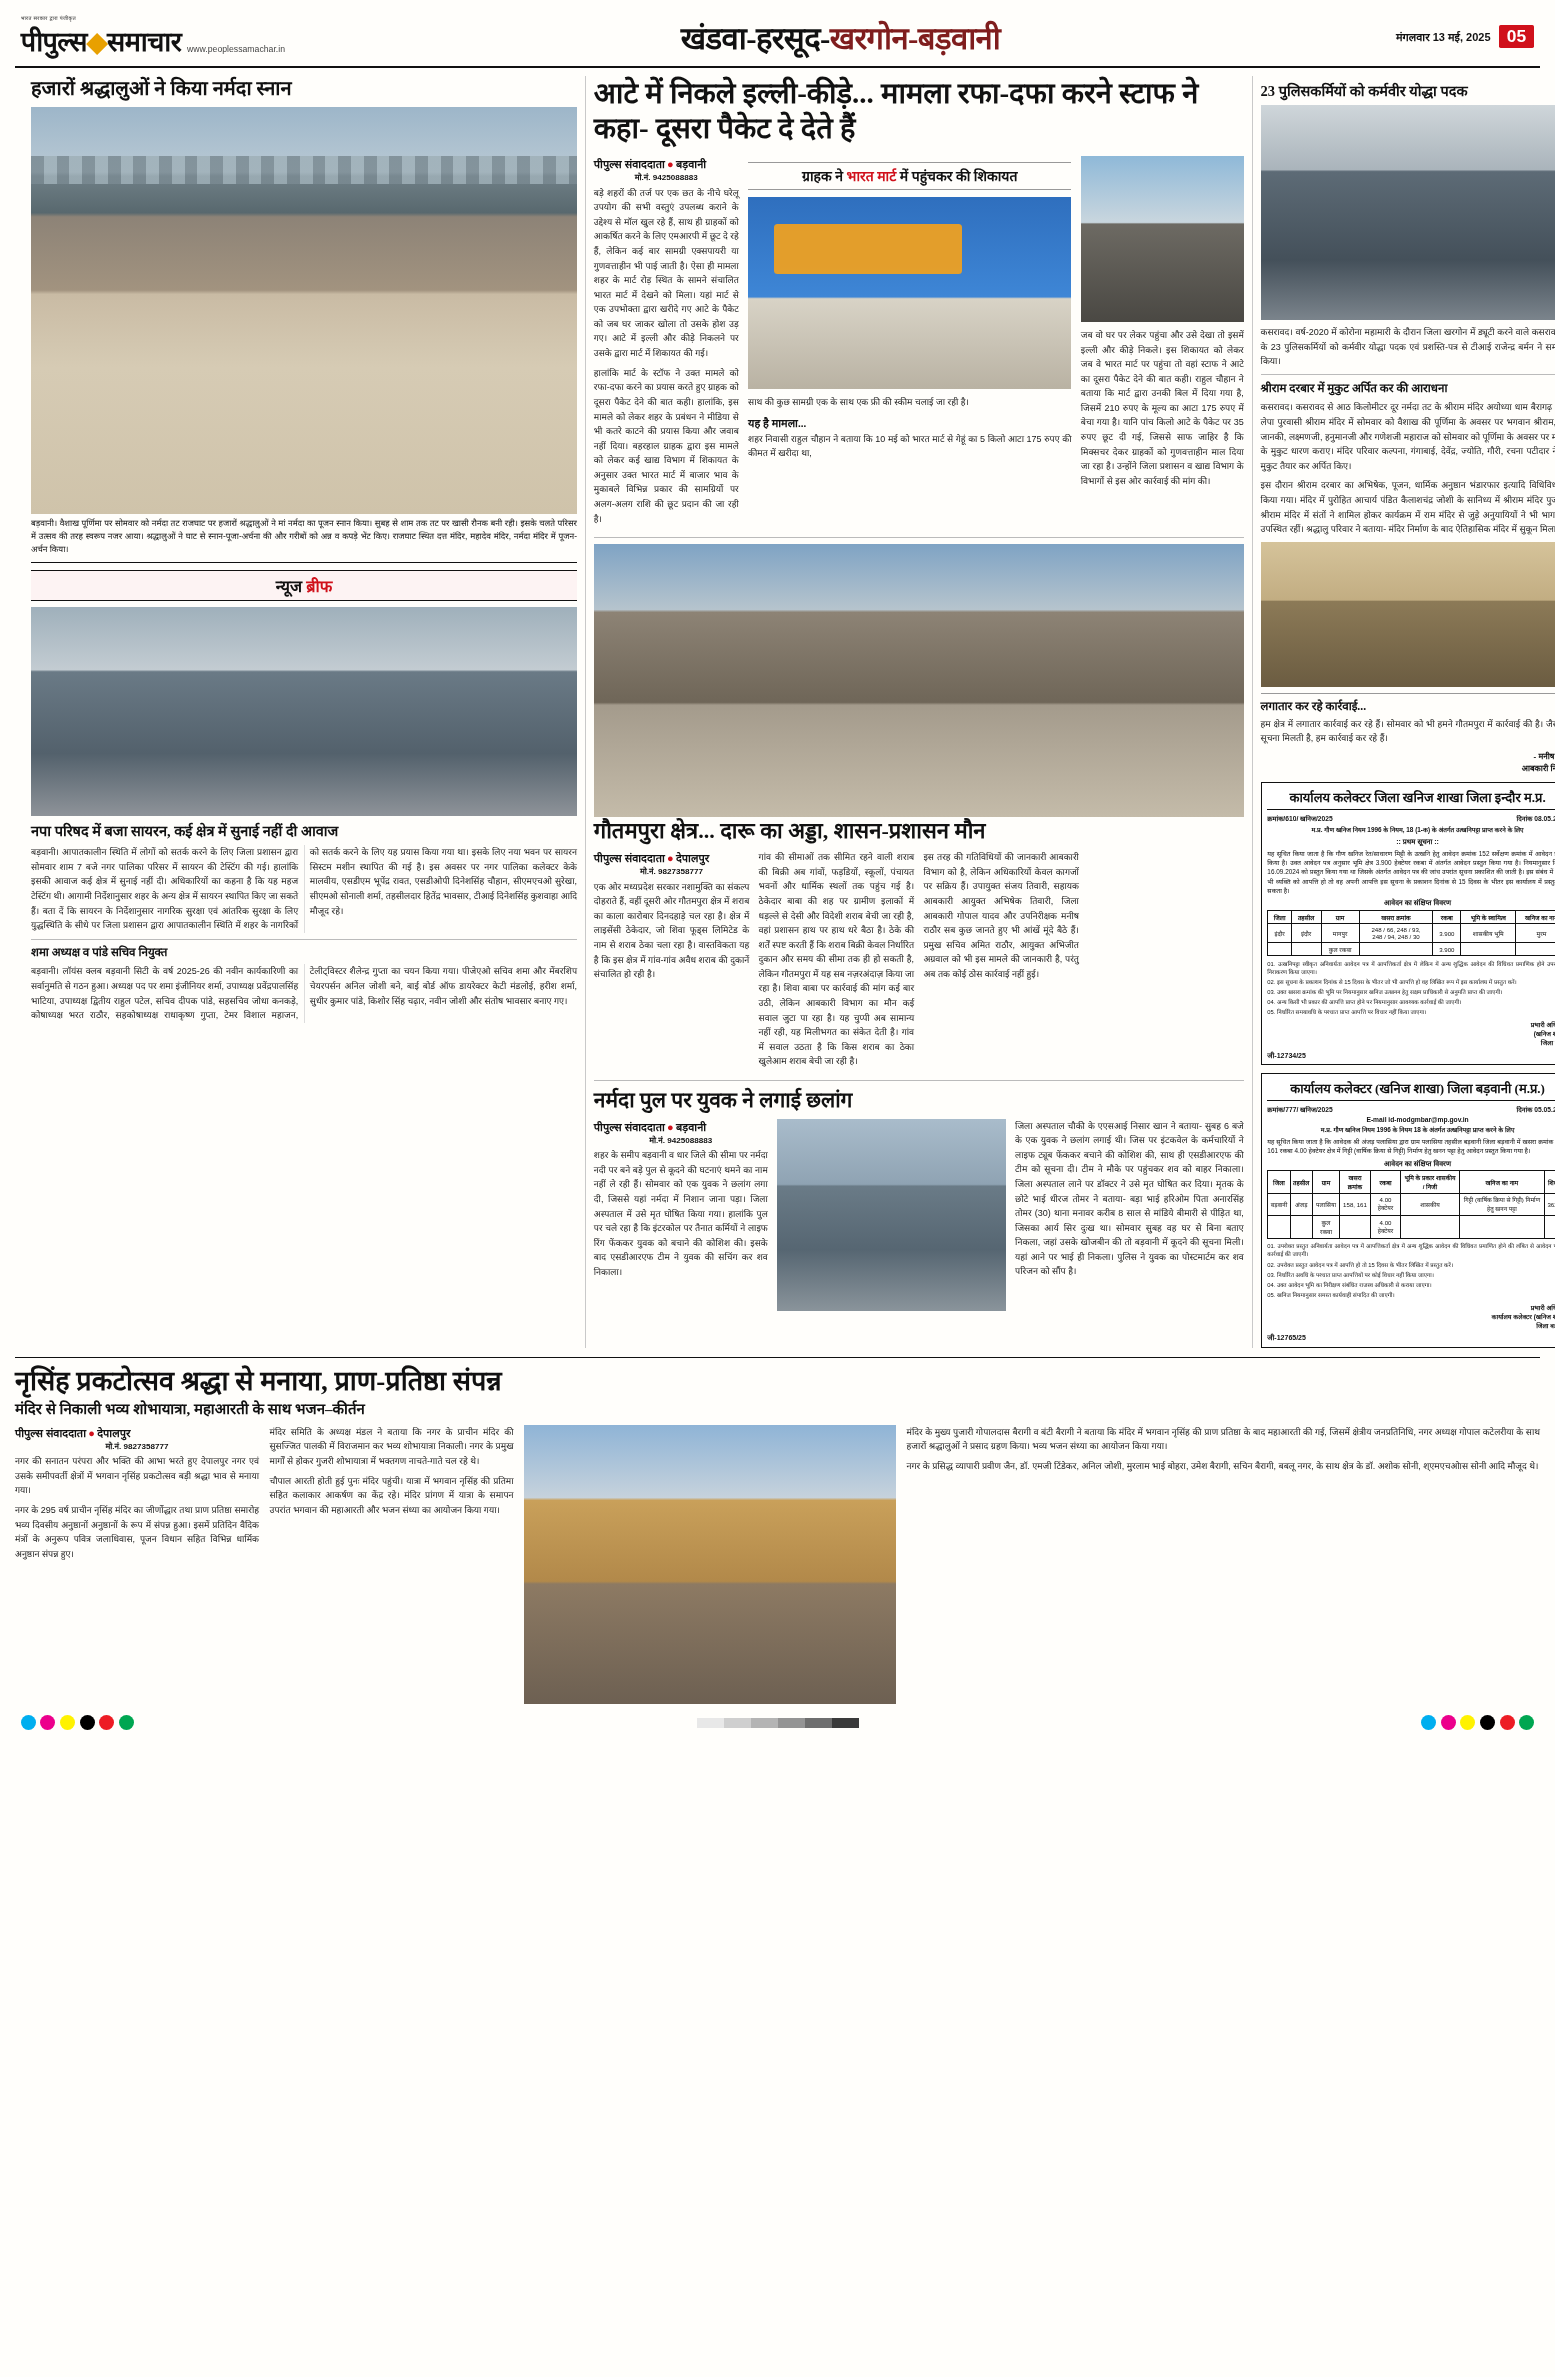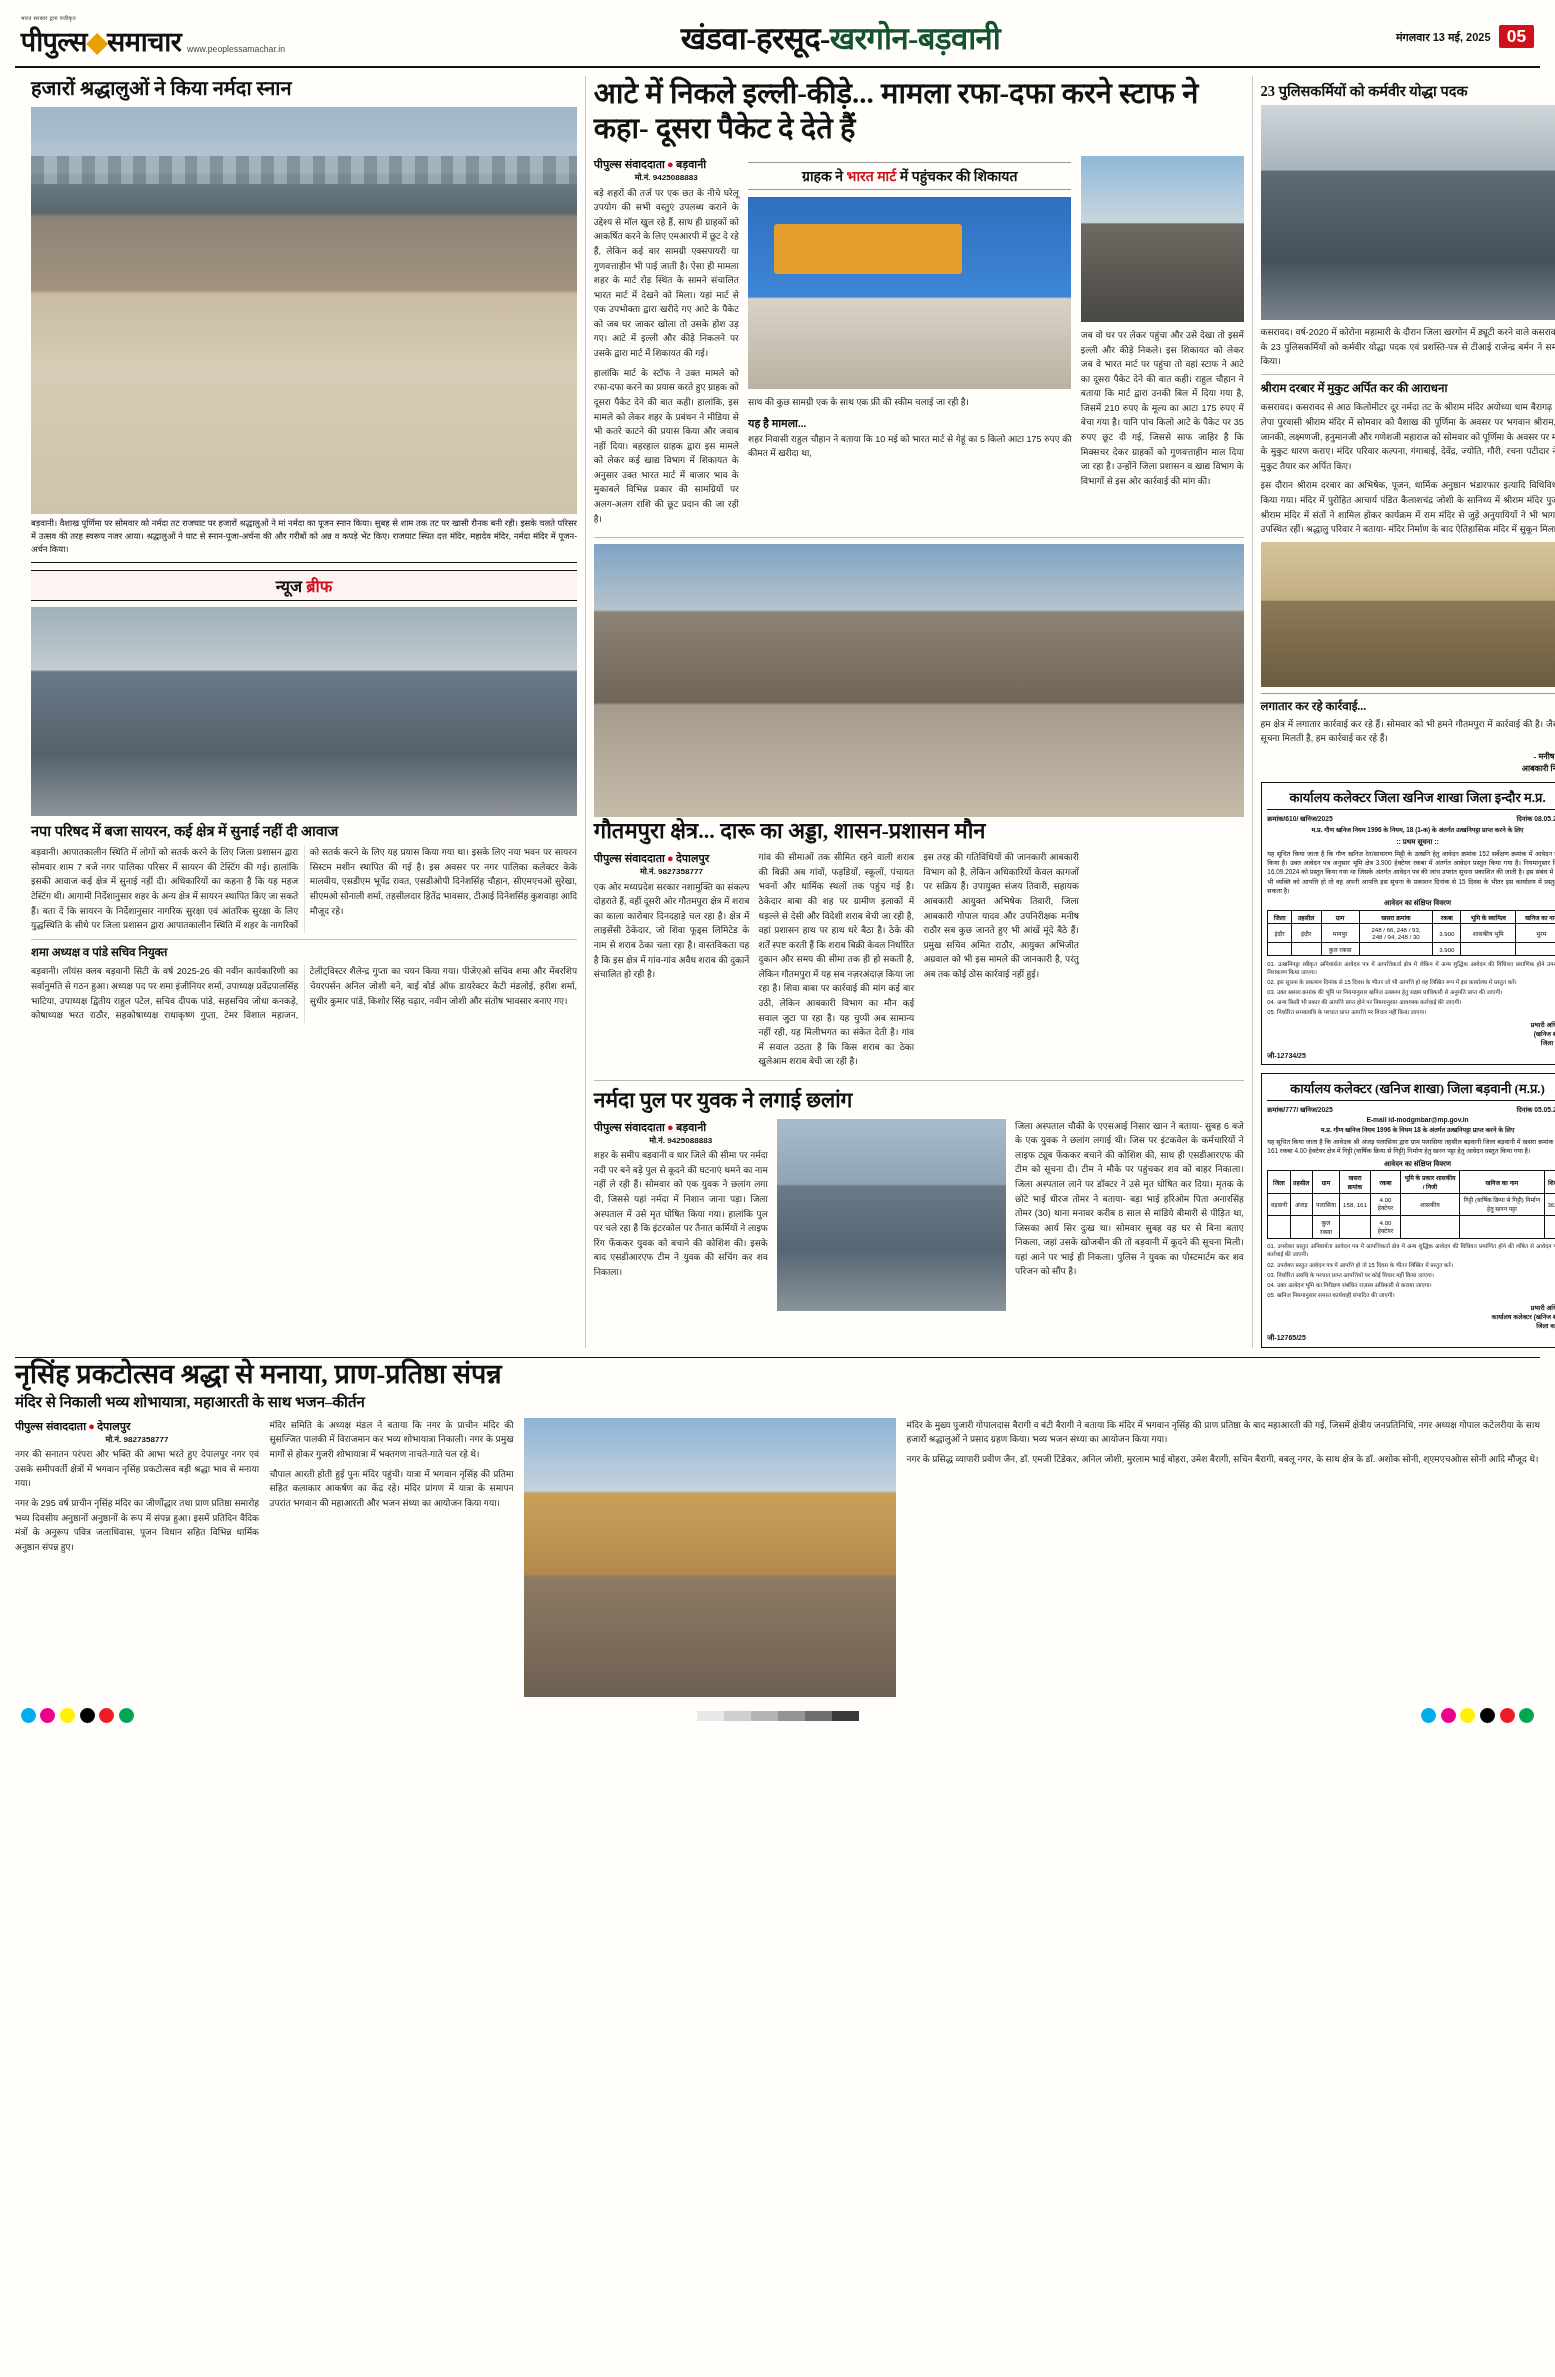--- a/index.html
+++ b/index.html
@@ -32,21 +32,21 @@
     font-size: 27px; font-weight: 900; letter-spacing:-0.6px;
     font-family: "Liberation Serif", serif;
   }
   .logo-main .dot { color:#e8a000; }
   .logo-sub { font-size: 8.7px; color:#444; padding-bottom:4.6px; }
   .title-center {
     font-size: 31px; font-weight: 900; letter-spacing:-0.6px;
     font-family: "Liberation Serif", serif;
     text-align:center; flex:1;
   }
-  .title-center .red { color:#14532d; }
+  .title-center .red { color:#7f1d1d; }
   .mast-right { display:flex; align-items:center; gap:8.1px; }
   .mast-date { font-size: 11px; font-weight:700; }
   .page-no {
     background:#d0111b; color:#fff; font-size: 17.4px; font-weight:900;
     padding: 1.2px 8.1px; border-radius:1.7px;
   }
 
   
   .body-grid {
     display: grid;
@@ -147,21 +147,21 @@
   table.nt { width:100%; border-collapse:collapse; font-size:6.1px; margin:2.9px 0; }
   table.nt th, table.nt td { border:0.6px solid #111; padding:1.7px 2.3px; text-align:center; vertical-align:middle; }
   table.nt th { font-weight:800; }
   ol.cond { margin:3.5px 0 0 0; padding-left:0; list-style:none; }
   ol.cond li { font-size:5.8px; line-height:1.45; text-align:justify; margin-bottom:1.7px; }
   .sign { text-align:right; font-size:6.4px; font-weight:800; line-height:1.4; margin-top:4.6px; }
   .jino { font-size:7px; font-weight:800; margin-top:2.3px; }
   .email { text-align:center; font-size:6.7px; font-weight:700; margin:2.3px 0; }
 
   
-  .bottom-story { margin-top: 9.3px; border-top:1.7px solid #111; padding-top:0; }
+  .bottom-story { margin-top: 9.3px; border-top:1.7px solid #111; padding-top:7px; }
   h1.bottom-title {
     font-size: 27px; font-family:"Liberation Serif",serif; font-weight:900;
     margin:0 0 2.3px 0; line-height:1.2;
   }
   h2.bottom-sub {
     font-size: 15px; font-family:"Liberation Serif",serif; font-weight:900;
     margin:0 0 5.8px 0; line-height:1.3;
   }
 
   

